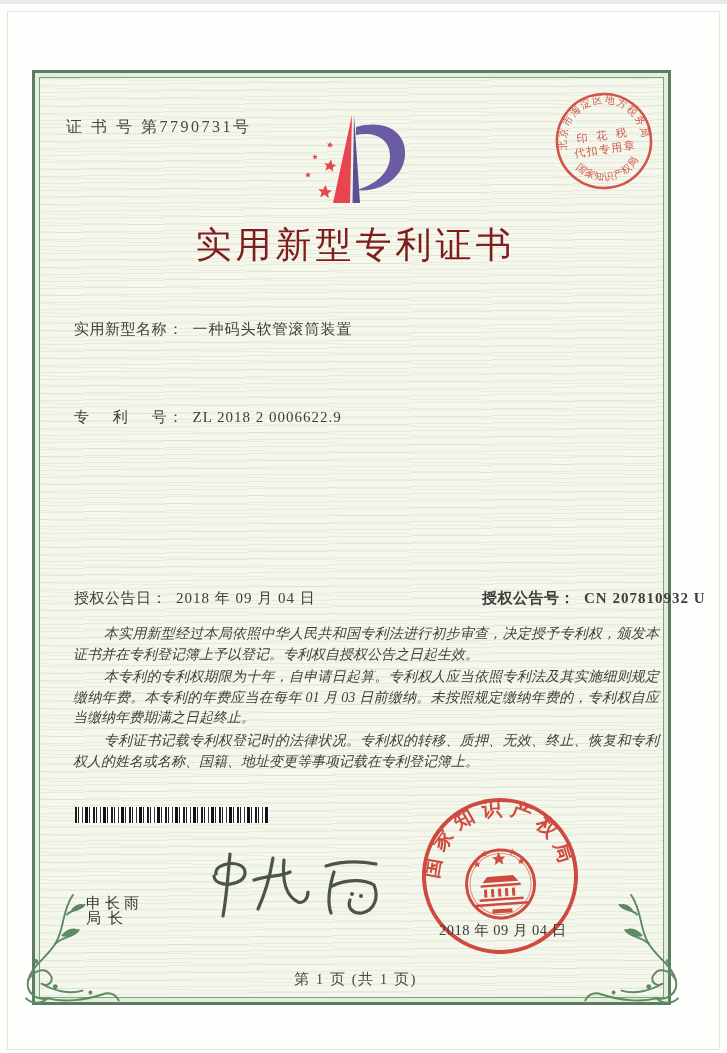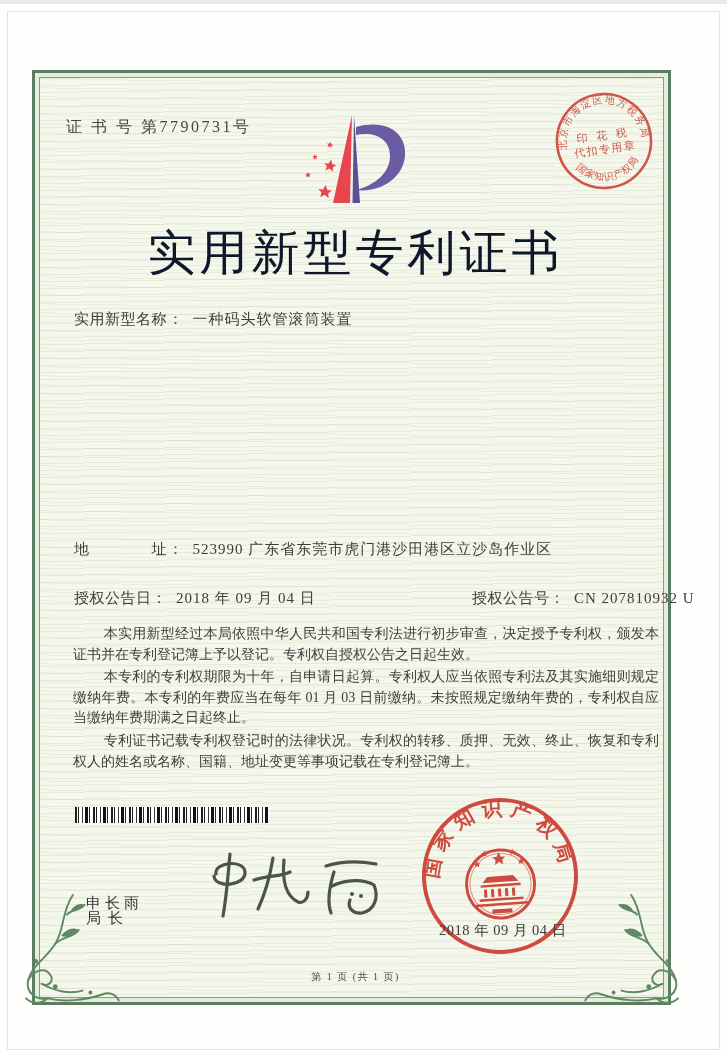--- a/index.html
+++ b/index.html
@@ -19,46 +19,46 @@
       repeating-linear-gradient(179.3deg, rgba(148,178,128,.17) 0 1px, rgba(0,0,0,0) 1px 7px),
       repeating-linear-gradient(180.8deg, rgba(148,178,128,.12) 0 1px, rgba(0,0,0,0) 1px 9px),
       #f6f7ec;
   }
   .content{position:absolute;inset:0;}
   .cert-number{position:absolute;left:66px;top:113px;font-size:16px;letter-spacing:2.5px;color:#474643;}
   .logo{position:absolute;left:295px;top:102px;}
   .tax-stamp{position:absolute;left:552px;top:85px;transform:rotate(-8deg);opacity:.88;}
   .doc-title{
     position:absolute;left:43px;width:625px;top:217px;text-align:center;
-    font-size:48px;letter-spacing:4px;color:#0f172a;font-weight:500;
+    font-size:36px;letter-spacing:4px;color:#7f1d1d;font-weight:500;
   }
   .frow{position:absolute;left:74px;font-size:15px;letter-spacing:.5px;white-space:nowrap;}
   .flabel{display:inline-block;width:93px;text-align:justify;text-align-last:justify;vertical-align:top;}
   .fcolon{margin-left:1px;}
   .fvalue{margin-left:9px;letter-spacing:1px;}
-  .grant-no{position:absolute;left:398px;top:0;}
+  .grant-no{position:absolute;left:408px;top:0;font-weight:bold;}
   .body-text{
     position:absolute;left:73px;top:620px;width:586px;
-    font-size:14px;line-height:20.6px;text-align:justify;color:#3e3e3c;
+    font-size:14px;line-height:20.6px;text-align:justify;color:#3e3e3c;font-style:italic;
   }
   .body-text p{margin:0;text-indent:2.2em;}
   .body-text p + p{margin-top:2px;}
   .barcode{
     position:absolute;left:75px;top:803px;width:194px;height:16px;
     background:repeating-linear-gradient(90deg,
       #1d1d1d 0 2px,#fdfdfb 2px 3px,#1d1d1d 3px 4px,#fdfdfb 4px 7px,
       #3a3a3a 7px 8px,#fdfdfb 8px 10px,#111 10px 13px,#fdfdfb 13px 14px,
       #262626 14px 15px,#fdfdfb 15px 18px);
   }
   .director-title{position:absolute;left:86px;top:905px;font-family:"Liberation Sans","DejaVu Sans",sans-serif;font-size:15px;letter-spacing:7px;color:#343434;}
   .director-name{position:absolute;left:86px;top:890px;font-family:Liberation Serif, serif;font-size:15px;letter-spacing:4px;color:#343434;}
   .signature{position:absolute;left:198px;top:842px;}
   .seal{position:absolute;left:420px;top:792px;transform:rotate(-4deg);opacity:.92;}
   .seal-date{position:absolute;left:439px;top:917px;font-size:14.5px;letter-spacing:.5px;color:#3a3a38;z-index:5;white-space:nowrap;}
-  .footer{position:absolute;left:43px;width:625px;top:966px;text-align:center;font-size:10px;letter-spacing:1.5px;color:#4a4a48;}
+  .footer{position:absolute;left:43px;width:625px;top:966px;text-align:center;font-size:15px;letter-spacing:1.5px;color:#4a4a48;}
   .ornament{position:absolute;top:889px;}
   .ornament.left{left:12px;}
   .ornament.right{left:584px;transform:scaleX(-1);}
 </style>
 </head>
 <body>
 
 <div class="page">
   <div class="scan-edge"></div>
 
@@ -94,25 +94,25 @@
       </text>
       <text x="52" y="50" font-size="11" fill="#cb4036" letter-spacing="3" text-anchor="middle" font-family="serif">印 花 税</text>
       <text x="52" y="64" font-size="11" fill="#cb4036" letter-spacing="1.5" text-anchor="middle" font-family="serif">代扣专用章</text>
       <text font-size="10" fill="#cb4036" letter-spacing="0.5" font-family="serif">
         <textPath href="#taxArcBottom" startOffset="50%" text-anchor="middle">国家知识产权局</textPath>
       </text>
     </svg>
 
     <div class="doc-title">实用新型专利证书</div>
 
-    <div class="frow" style="top:306px">
+    <div class="frow" style="top:316px">
       <span class="flabel">实用新型名称</span><span class="fcolon">：</span><span class="fvalue">一种码头软管滚筒装置</span>
     </div>
-    <div class="frow" style="top:536px">
-      <span class="flabel">地址</span><span class="fcolon">：</span><span class="fvalue">523990 广东省东莞市虎门港沙田港区立沙岛作业区</span>
+    <div class="frow" style="top:404px">
+      <span class="flabel">专利号</span><span class="fcolon">：</span><span class="fvalue">ZL 2018 2 0006622.9</span>
     </div>
 
     <div class="frow" style="top:585px">
       <span>授权公告日</span><span>：</span><span class="fvalue">2018 年 09 月 04 日</span>
       <span class="grant-no">
         <span>授权公告号</span><span>：</span><span class="fvalue">CN 207810932 U</span>
       </span>
     </div>
 
     <div class="body-text">

